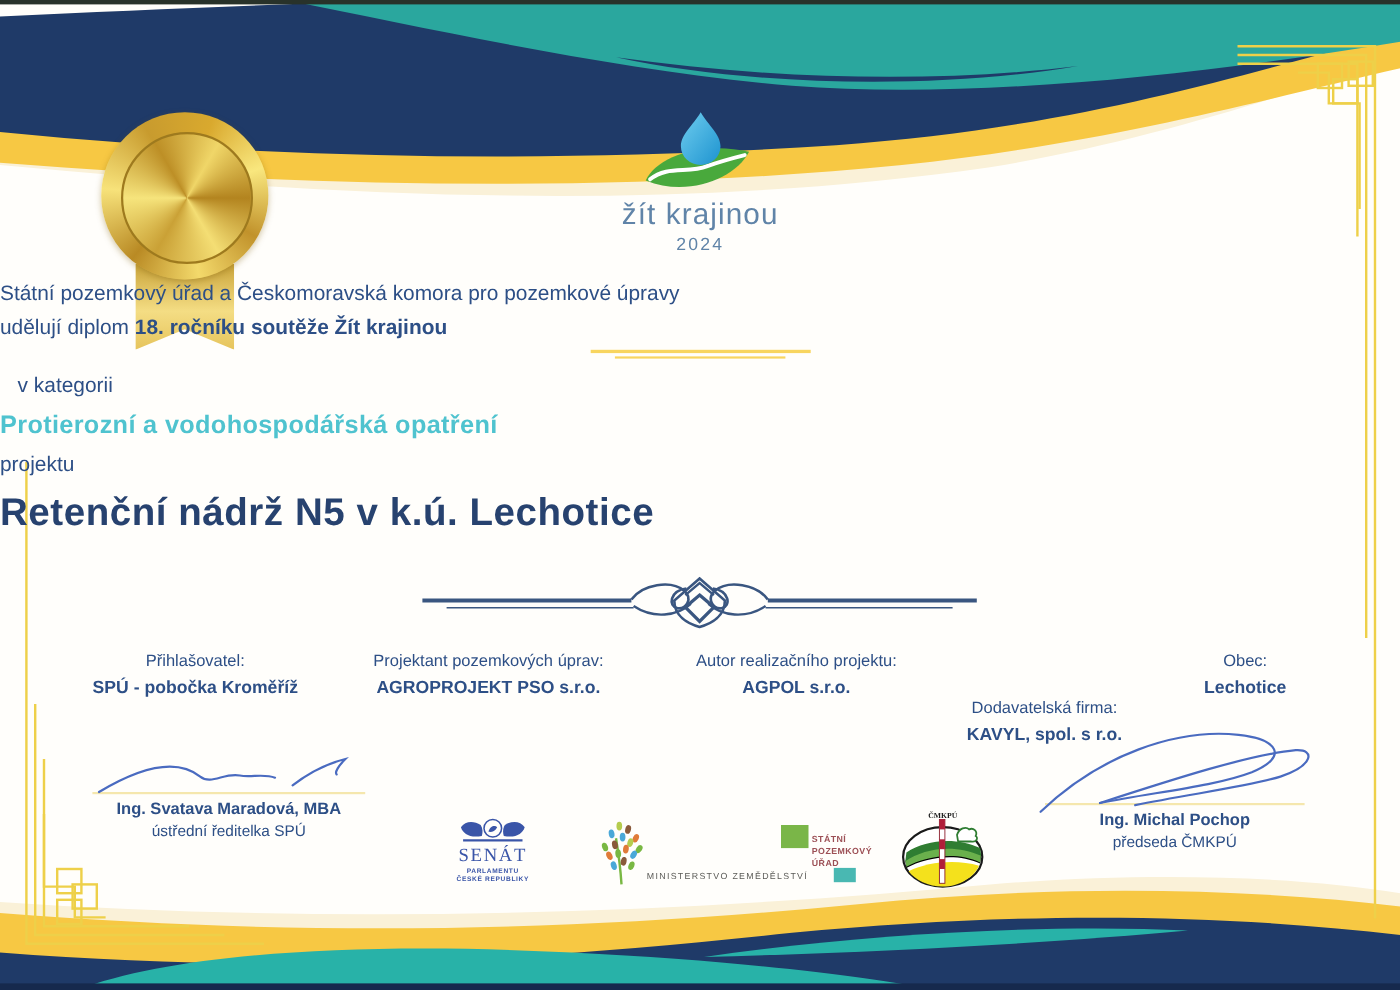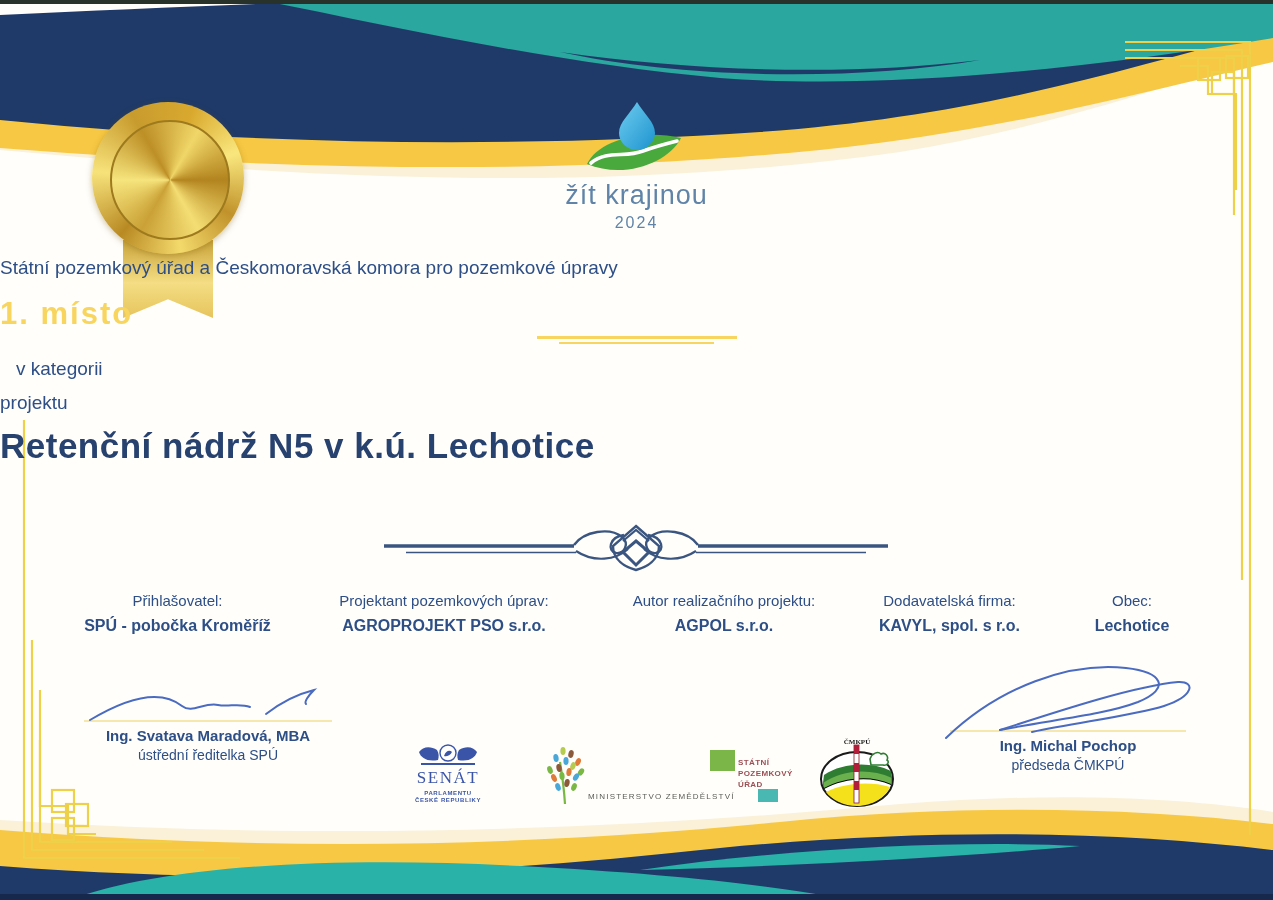--- a/index.html
+++ b/index.html
@@ -110,24 +110,25 @@
       <path d="M20,64 C30,42 72,28 114,38 C102,62 58,80 20,64 Z" fill="#49a93c"></path>
       <path d="M24,63 C40,50 58,58 76,51 C90,46 102,43 110,41" stroke="#ffffff" stroke-width="3.6" fill="none" stroke-linecap="round"></path>
       <path d="M70,2 C77,14 88,22 88,33 a18,17 0 1,1 -36,0 C52,22 63,14 70,2 Z" fill="url(#dropg)"></path>
     </svg>
     <div class="logo-title">žít krajinou</div>
     <div class="logo-year">2024</div>
   </div>
 
   <div class="abs main-text">
     <div class="intro-line">Státní pozemkový úřad a Českomoravská komora pro pozemkové úpravy</div>
-    <div class="place">1. místo</div>
+    <div class="intro-line"><span>udělují diplom </span><span class="intro-bold">18. ročníku soutěže Žít krajinou</span></div>
     <div class="place-underline"></div>
     <div class="place-underline2"></div>
     <div class="kategorii">v kategorii</div>
+    <div class="category">Protierozní a vodohospodářská opatření</div>
     <div class="projektu">projektu</div>
     <div class="project-title">Retenční nádrž N5 v k.ú. Lechotice</div>
   </div>
 
   <svg class="abs" style="top:524px;left:376px;" width="520" height="50" viewBox="0 0 520 50">
     <g stroke="#3a5680" fill="none">
       <path d="M8,22 H198" stroke-width="3.6"></path>
       <path d="M30,28.5 H200" stroke-width="1.4"></path>
       <path d="M322,22 H512" stroke-width="3.6"></path>
       <path d="M320,28.5 H490" stroke-width="1.4"></path>
@@ -146,21 +147,21 @@
     <div class="val">SPÚ - pobočka Kroměříž</div>
   </div>
   <div class="abs credit" style="left:315px;width:258px;">
     <div class="lbl">Projektant pozemkových úprav:</div>
     <div class="val">AGROPROJEKT PSO s.r.o.</div>
   </div>
   <div class="abs credit" style="left:588px;width:272px;">
     <div class="lbl">Autor realizačního projektu:</div>
     <div class="val">AGPOL s.r.o.</div>
   </div>
-  <div class="abs credit" style="left:852px;width:195px;">
+  <div class="abs credit" style="left:852px;width:195px;margin-top:43px;">
     <div class="lbl">Dodavatelská firma:</div>
     <div class="val">KAVYL, spol. s r.o.</div>
   </div>
   <div class="abs credit" style="left:1057px;width:150px;">
     <div class="lbl">Obec:</div>
     <div class="val">Lechotice</div>
   </div>
 
   <div class="abs sig" style="left:82px;top:678px;width:252px;">
     <svg width="252" height="46" viewBox="0 0 252 46" style="margin:0 auto;">

